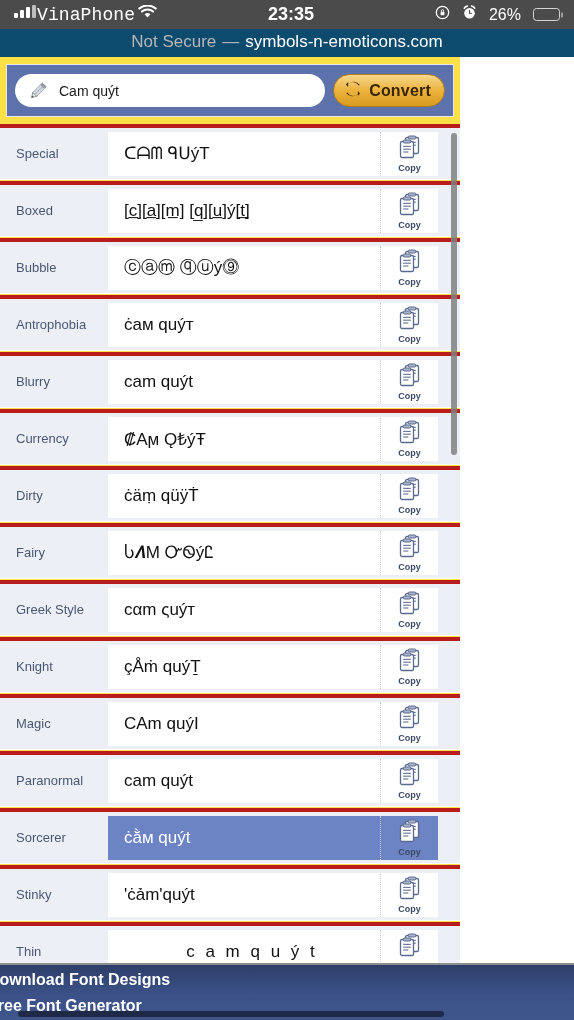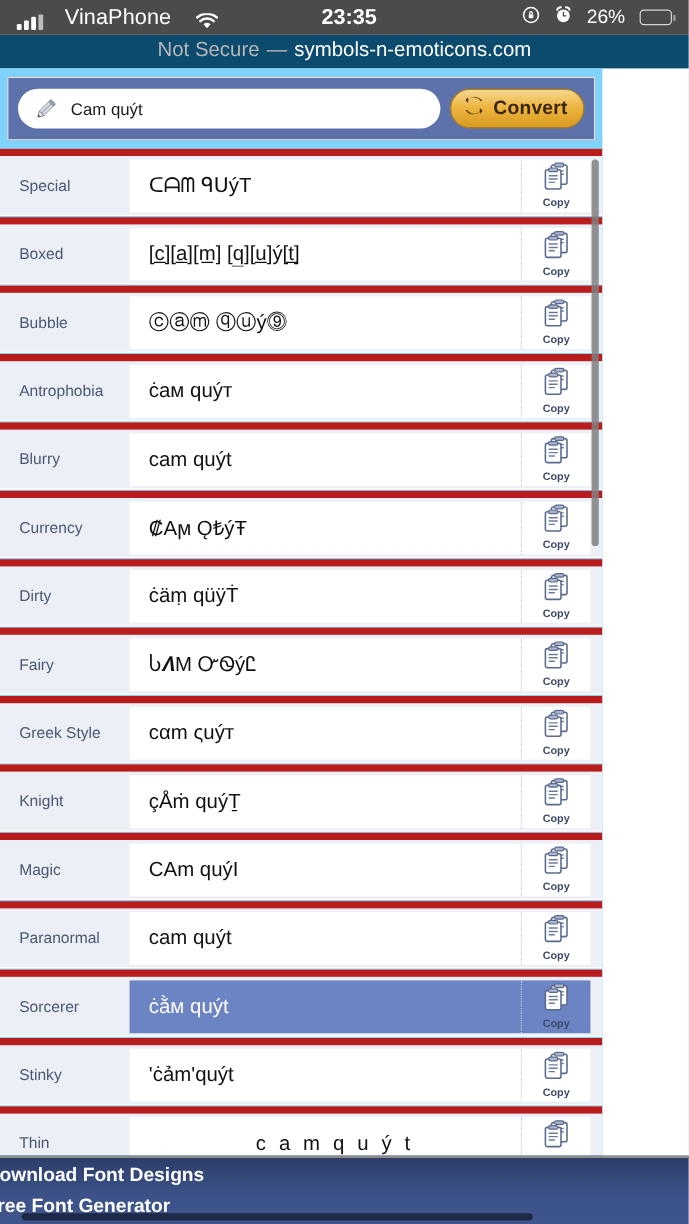--- a/index.html
+++ b/index.html
@@ -21,23 +21,24 @@
     height: 29px;
     background: #4b4b4b;
     display: flex;
     align-items: center;
     padding: 0 14px;
     color: #ffffff;
     position: relative;
   }
   .sb-left {
     display: flex;
-    align-items: flex-end;
-    gap: 18px;
+    align-items: flex-start;
+    gap: 1px;
     flex: 0 0 auto;
+    font-family: Liberation Mono, monospace;
   }
   .signal-bars {
     display: flex;
     align-items: flex-end;
     gap: 2px;
     height: 13px;
   }
   .signal-bars i {
     display: block;
     width: 4px;
@@ -109,23 +110,23 @@
     color: #ffffff;
     padding-bottom: 3px;
   }
   .not-secure { color: #b6b6b6; }
 
   
   #page {
     position: absolute;
     top: 57px;
     left: 0;
-    width: 502px;
+    width: 460px;
     height: 906px;
-    background: #7dd3fc;
+    background: #fde047;
     overflow: hidden;
   }
 
   
   #convert-header {
     margin: 7px 6px 0 6px;
     height: 53px;
     background: #5d71aa;
     border: 1px solid #e8e8e8;
     display: flex;
@@ -171,41 +172,41 @@
 
   
   #font-list {
     margin-top: 7px;
     height: 840px;
     position: relative;
   }
   .font-row {
     height: 56px;
     background: #eceff5;
-    border-top: 6px solid #b91c1c;
+    border-top: 4px solid #b91c1c;
     border-bottom: 1px solid #ffffff;
     display: flex;
     align-items: center;
     margin-bottom: 1px;
   }
   .row-label {
     flex: 0 0 108px;
     padding-left: 16px;
     font-size: 13px;
     color: #4a5873;
     white-space: nowrap;
     overflow: hidden;
   }
   .row-output {
     flex: 1;
     height: 44px;
     background: #ffffff;
     display: flex;
     align-items: center;
-    margin-right: 10px;
+    margin-right: 22px;
     overflow: hidden;
     position: relative;
   }
   .row-output.selected { background: #6c83c4; }
   .row-text {
     padding-left: 16px;
     font-size: 17px;
     color: #111111;
     white-space: nowrap;
     overflow: hidden;

